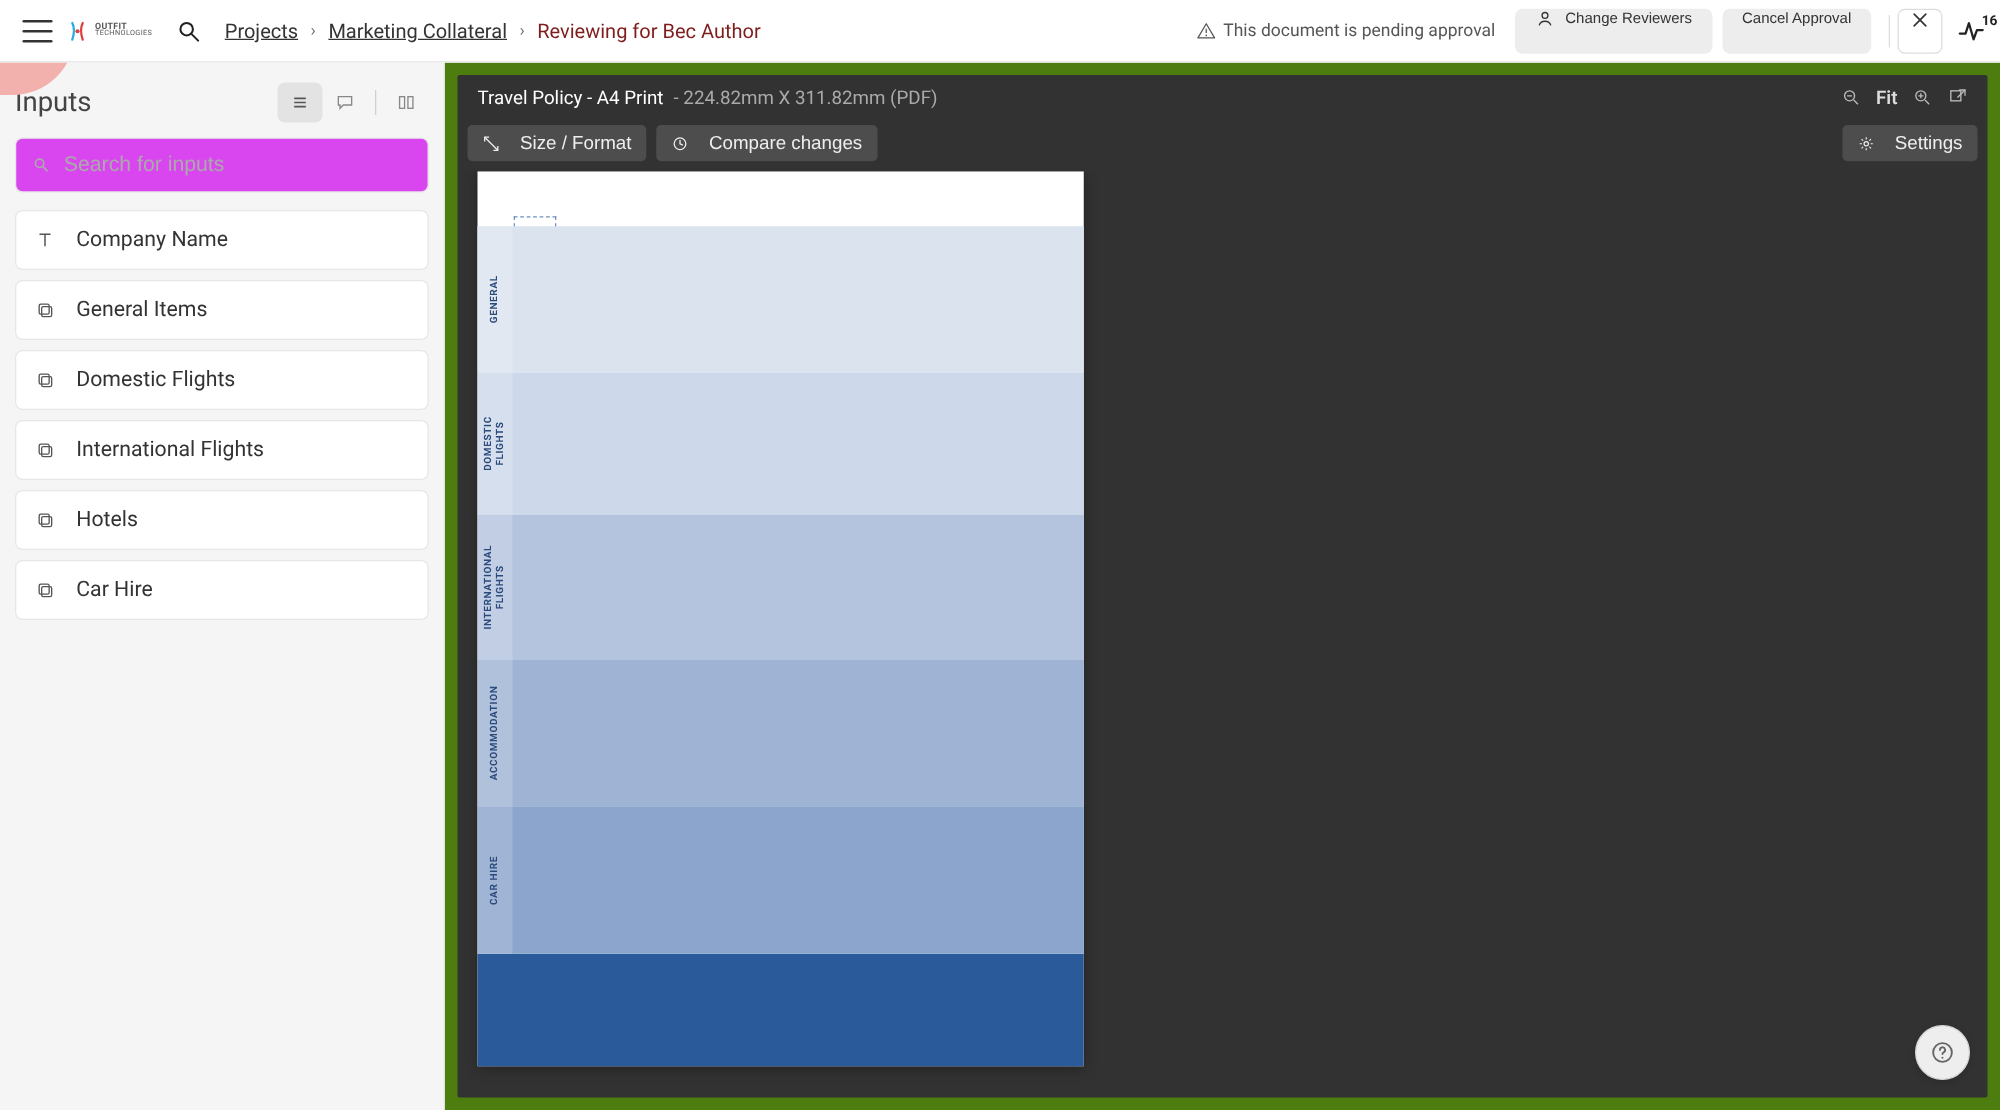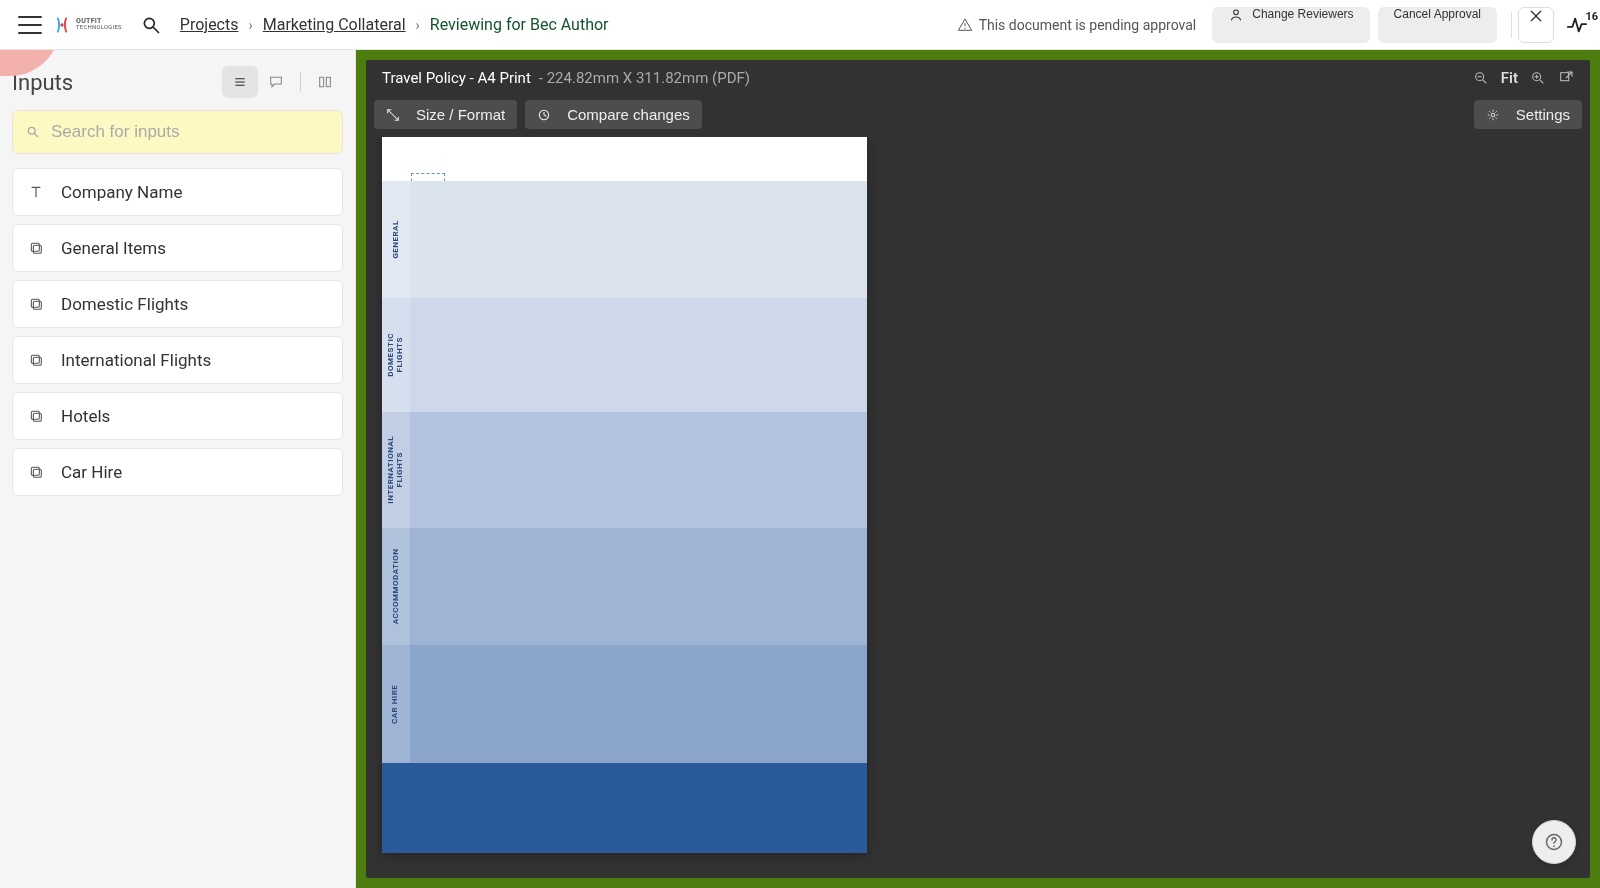--- a/index.html
+++ b/index.html
@@ -27,21 +27,21 @@
   .hamburger { width: 24px; height: 24px; display:flex; flex-direction:column; justify-content:space-between; padding:3px 0; margin-right: 10px; cursor:pointer; z-index:3; position:relative;}
   .hamburger span { height:2px; background:#333; border-radius:2px; display:block;}
   .brand { display:flex; align-items:center; gap:4px; margin-right: 18px; cursor:pointer; z-index:3; position:relative;}
   .brand-icon { width:20px; height:20px; }
   .brand-text { font-size:7px; font-weight:700; letter-spacing:0.3px; color:#555; line-height:1; }
   .brand-text small{display:block;font-weight:400;}
   .search-glass { width:22px; height:22px; margin-right:18px; cursor:pointer; display:flex; align-items:center; justify-content:center;}
   .crumbs { display:flex; align-items:center; gap:10px; font-size:16px; color:#333;}
   .crumb-link { text-decoration: underline; cursor:pointer; }
   .crumb-sep { color:#777; font-size:14px;}
-  .crumb-current { color:#14532d; }
+  .crumb-current { color:#7f1d1d; }
   .topbar-spacer { flex:1; }
   .pending { display:flex; align-items:center; gap:6px; color:#555; font-size:14px; margin-right:16px;}
   .btn {
     display:flex; align-items:flex-start; gap:8px;
     background:#ededed; border:none; border-radius:6px;
     padding: 0 16px; height:36px; font-size:12px; color:#333; cursor:pointer;
     margin-right:8px;
   }
   .btn-icon-only { width:36px; justify-content:center; padding:0; background:#fff; border:1px solid #ddd;}
   .divider-v { width:1px; height:26px; background:#ddd; margin:0 6px;}
@@ -59,21 +59,21 @@
   .tab-row { display:flex; align-items:center; gap:0;}
   .view-tab {
     width:36px; height:32px; border:none; background:transparent; border-radius:6px;
     display:flex; align-items:center; justify-content:center; cursor:pointer; color:#666;
   }
   .view-tab.active { background:#e3e3e3; color:#333;}
   .tab-sep{ width:1px; height:20px; background:#d0d0d0; margin:0 6px;}
 
   .search-inputs {
     display:flex; align-items:center; gap:10px;
-    border:1px solid #e5e5e5; background:#fef9c3; border-radius:6px;
+    border:1px solid #e5e5e5; background:#d946ef; border-radius:6px;
     height:44px; padding:4px 12px; margin-bottom:14px; color:#888;
   }
   .search-inputs input {
     border:none; outline:none; font-size:17px; color:#333; flex:1; background:transparent;
   }
   .search-inputs input::placeholder{color:#aaa;}
 
   .input-card {
     display:flex; align-items:center; gap:16px;
     background:#fff; border:1px solid #e6e6e6; border-radius:6px;

